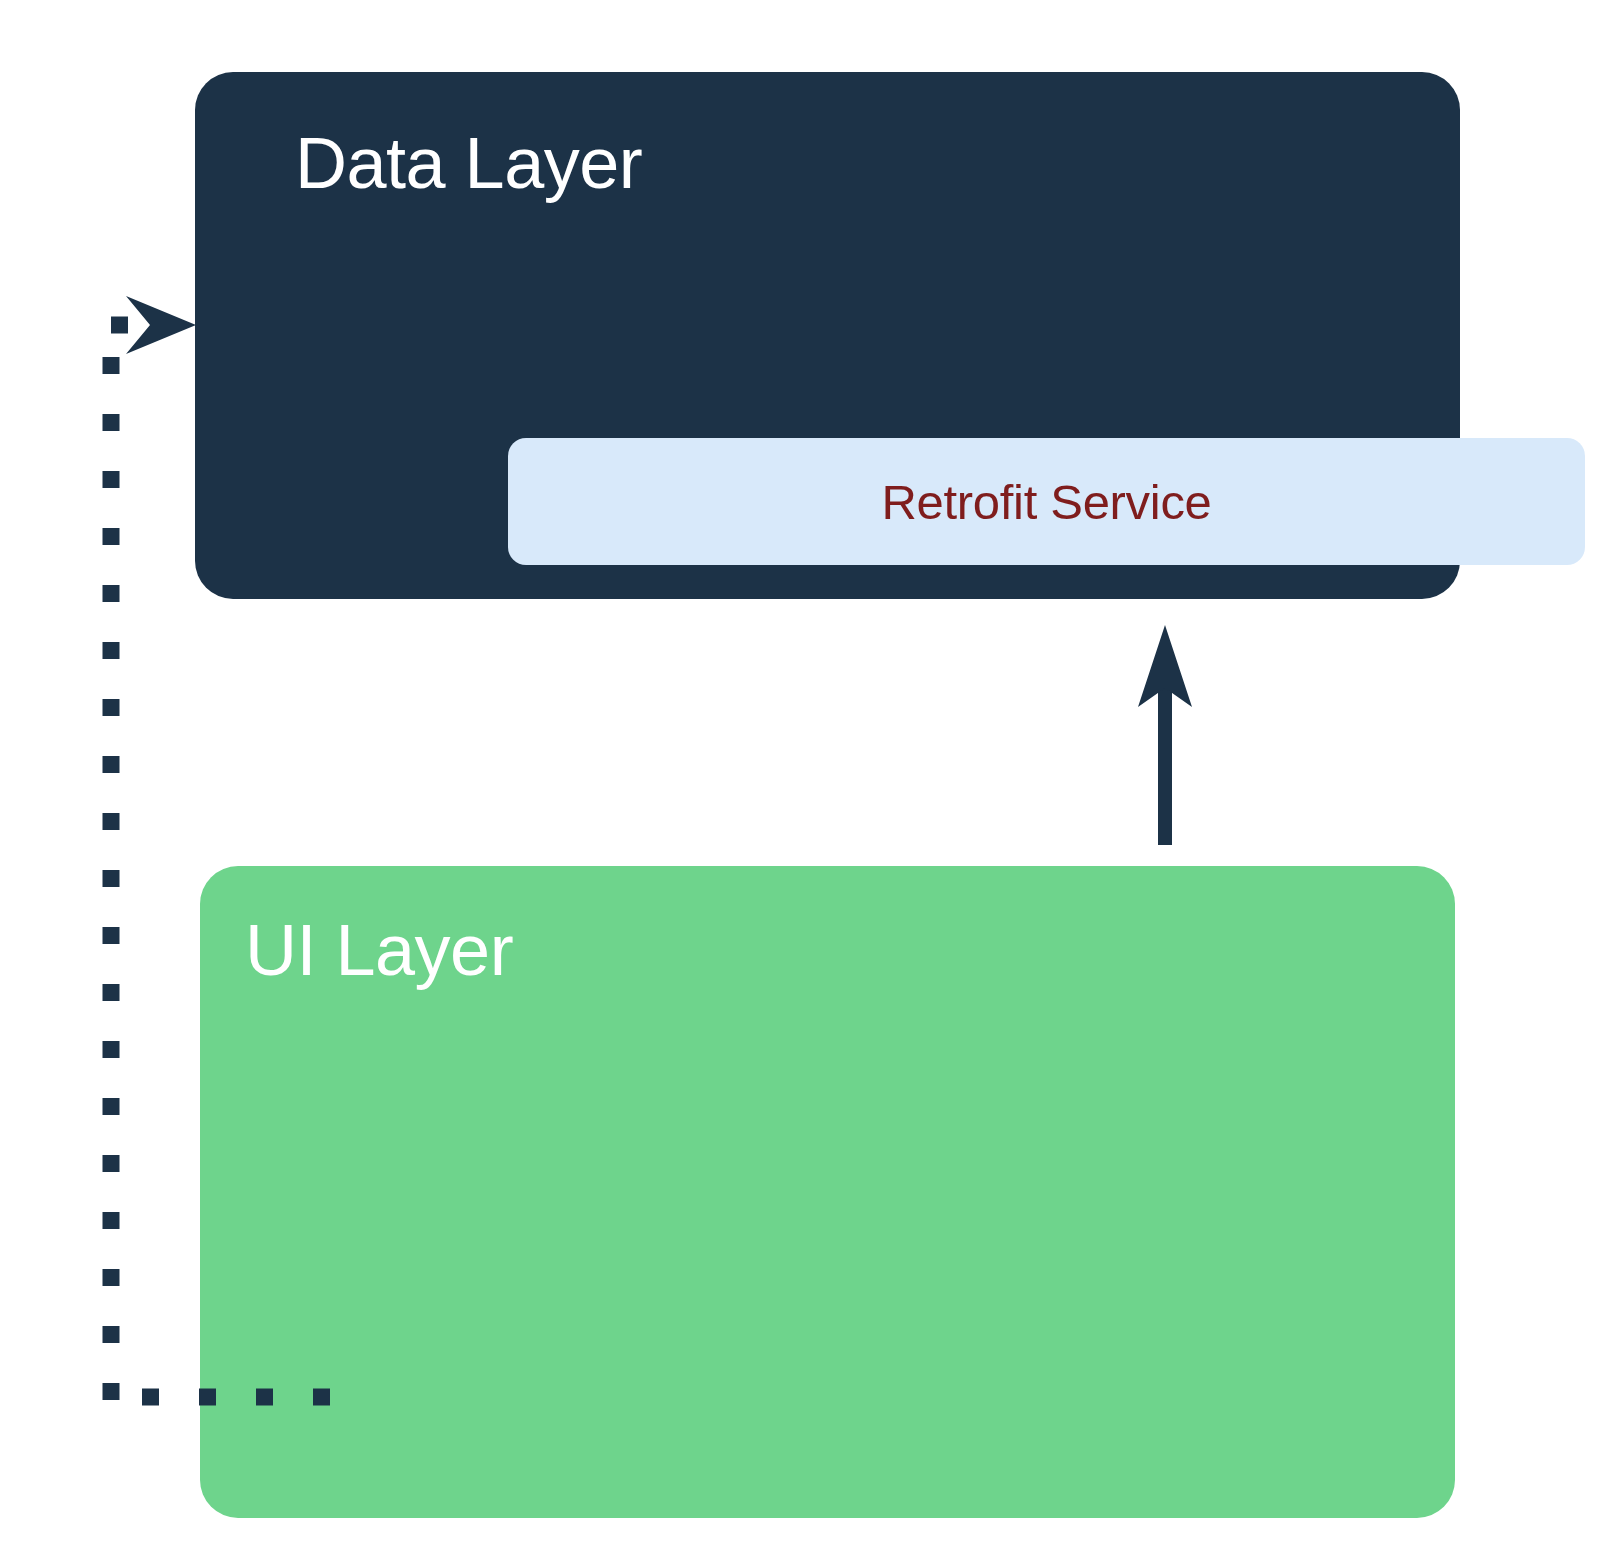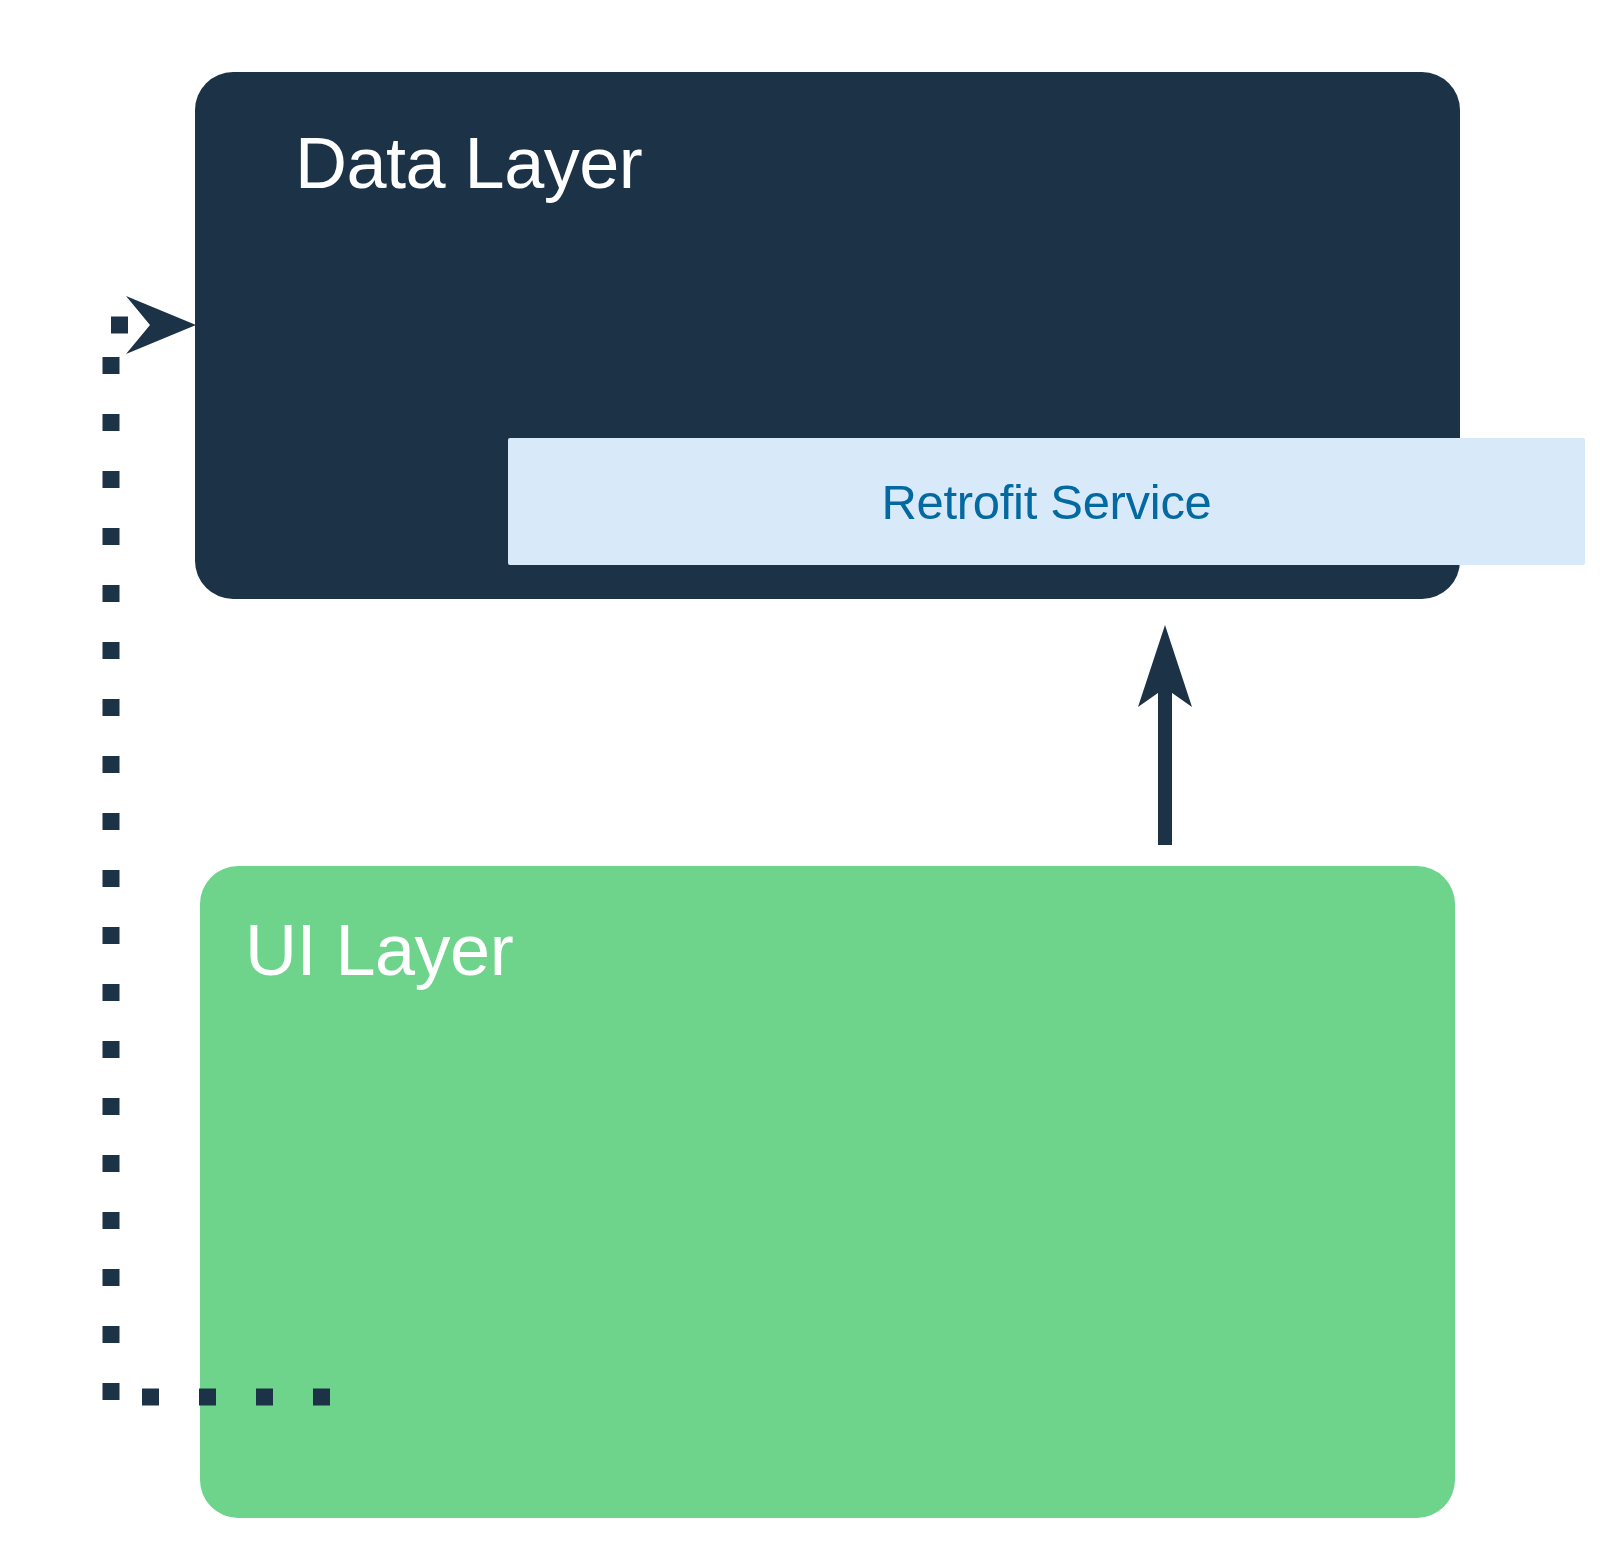--- a/index.html
+++ b/index.html
@@ -53,26 +53,26 @@
     top: 55px;
   }
   #ui-layer-title {
     left: 45px;
     top: 48px;
   }
 
   
   .component-box {
     position: absolute;
-    border-radius: 2px;
+    border-radius: 18px;
     display: flex;
     align-items: center;
     justify-content: center;
     box-sizing: border-box;
-    color: #0369a1;
+    color: #7f1d1d;
     font-size: 49px;
     font-weight: 400;
     letter-spacing: -0.3px;
   }
   #retrofit-service {
     left: 313px;
     top: 366px;
     width: 1077px;
     height: 127px;
     background: #d8e9fa;

